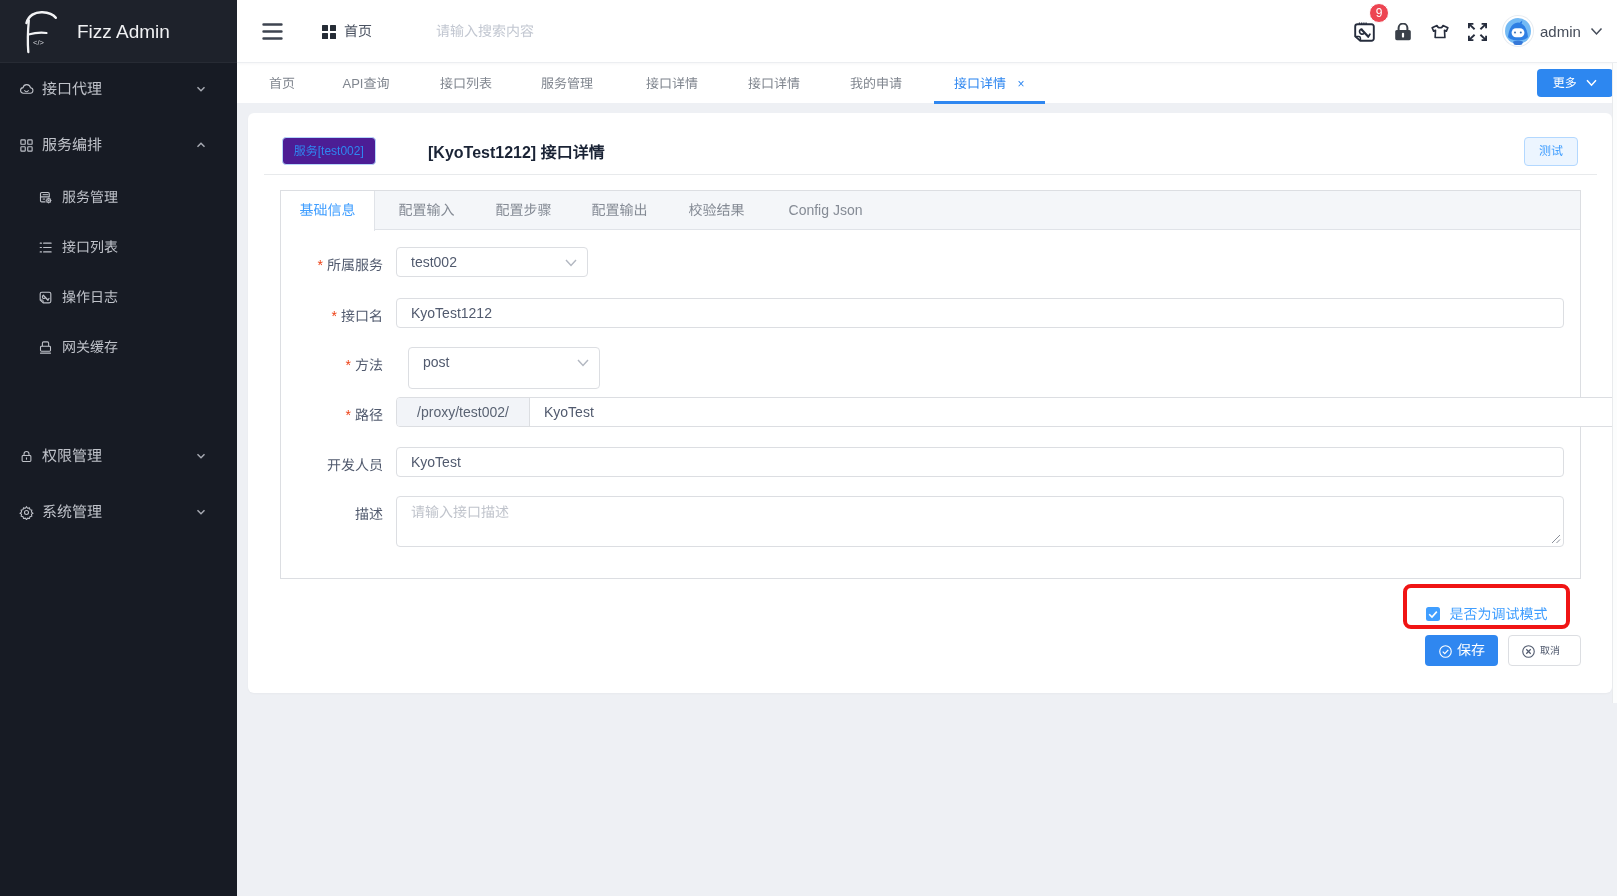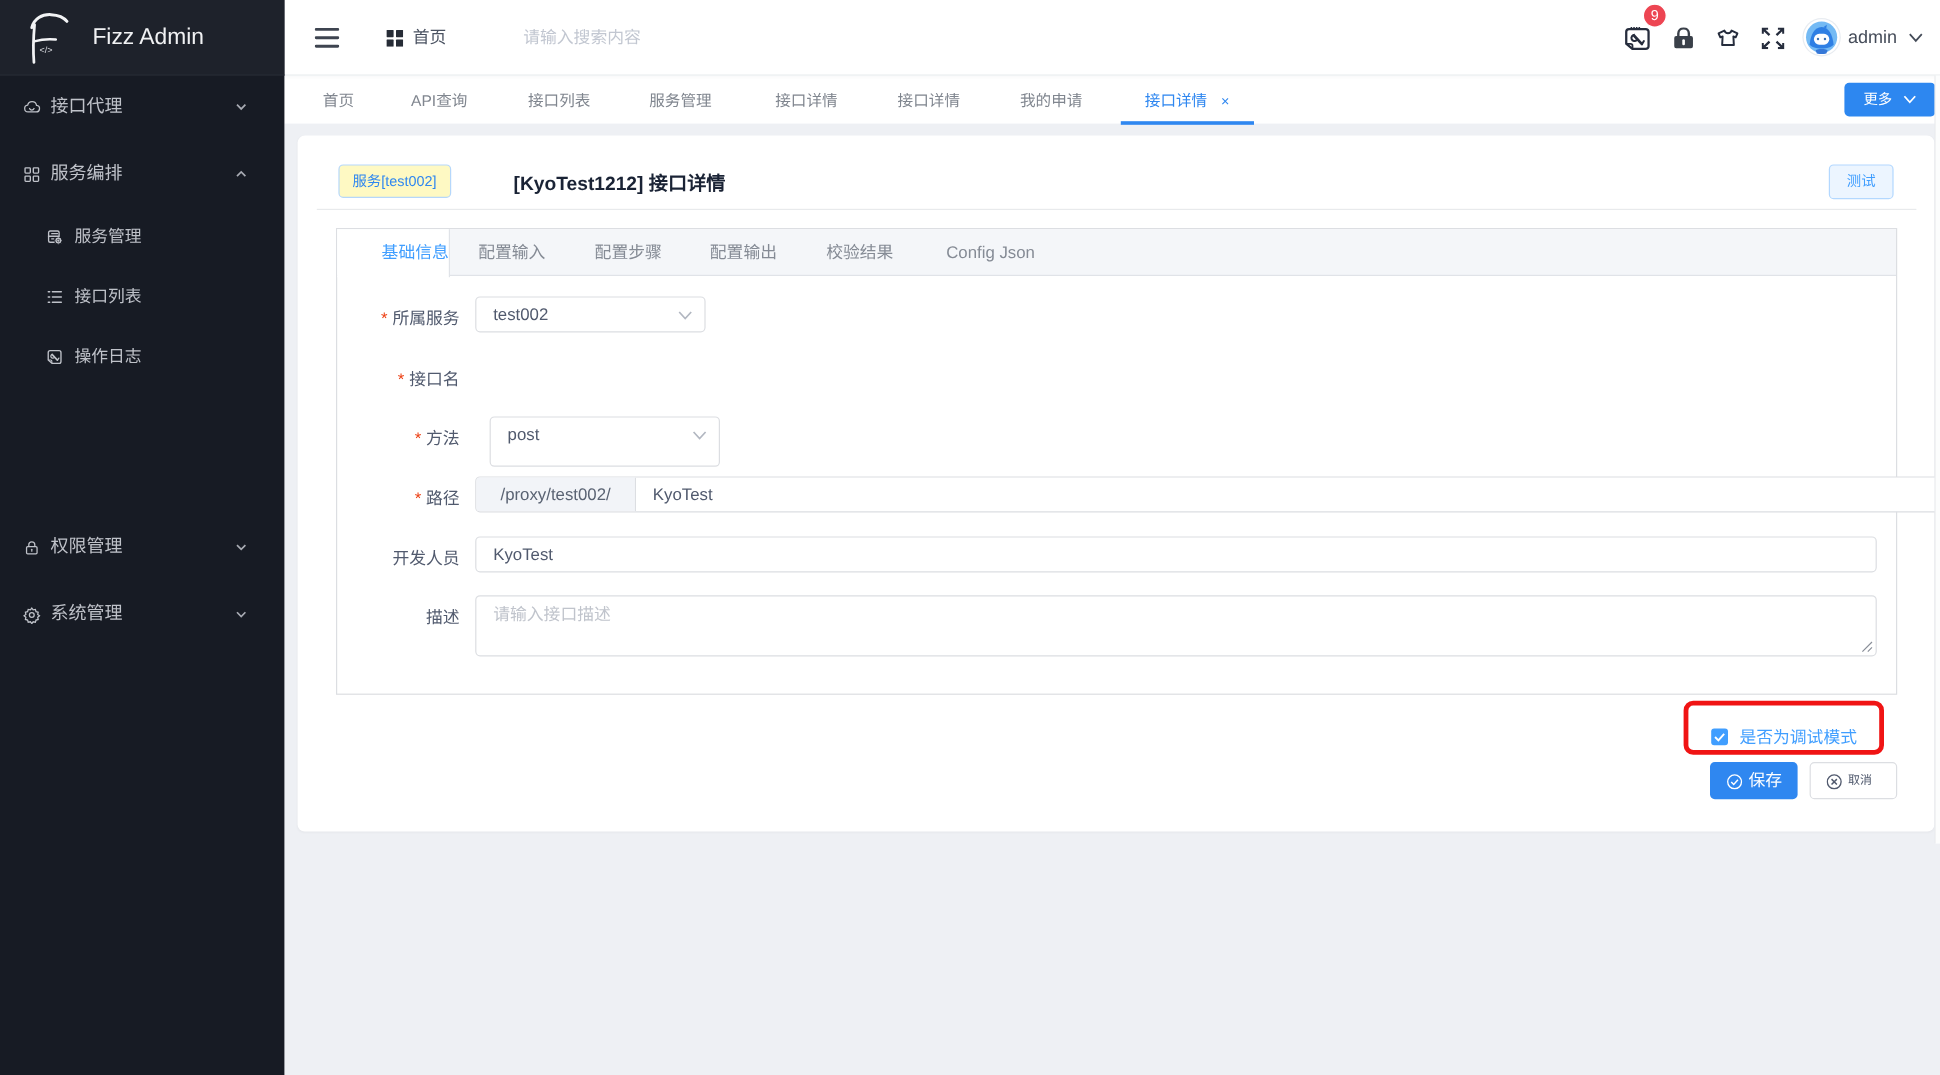--- a/index.html
+++ b/index.html
@@ -31,21 +31,21 @@
 #wrapper { position:absolute; left:248px; top:113px; width:1364px; height:580px; background:#fff; border-radius:6px; box-shadow:0 1px 2px rgba(0,0,0,.03); }
 .inp { position:absolute; background:#fff; border:1px solid #dcdee2; border-radius:4px; font-size:14px; color:#515a6e; }
 .inp .v { position:absolute; left:14px; top:0; line-height:28px; }
 label.fl { position:absolute; width:100px; text-align:right; font-size:14px; color:#515a6e; }
 label.fl .star { color:#ed4014; margin-right:4px; font-size:14px; }
 
 
 #etabs { position:absolute; left:32px; top:77px; width:1301px; height:389px; border:1px solid #dcdee2; background:#fff; }
 #etabs-head { position:absolute; left:0; top:0; width:1299px; height:39px; background:#f4f6f9; border-bottom:1px solid #e0e3e8; }
 .etab { position:absolute; top:0; height:39px; line-height:39px; font-size:14px; color:#858b95; text-align:center; }
-.etab.active { background:#fff; border-right:1px solid #e0e3e8; color:#409eff; height:40px;text-align:right; }
+.etab.active { background:#fff; border-right:1px solid #e0e3e8; color:#409eff; height:40px; }
 
 
 #savebtn { position:absolute; left:1177px; top:522px; width:73px; height:31px; background:#2f87f0; border-radius:4px; color:#fff;text-align:right; }
 #cancelbtn { position:absolute; left:1260px; top:522px; width:73px; height:31px; background:#fff; border:1px solid #dcdee2; border-radius:4px; color:#515a6e; }
 #scrolltrack { position:absolute; right:0; top:63px; width:5px; height:640px; background:#fcfdfd; border-left:1px solid rgba(120,130,145,.14); z-index:6; }
 </style>
 </head>
 <body>
 
 <div id="sider">
@@ -100,20 +100,28 @@
   </div>
   <div class="mi" style="top:277px;">
     <svg class="sic" width="15" height="15" viewBox="0 0 24 24" fill="none" stroke="#bfc2c9" stroke-width="1.8">
         <path d="M3.5 6 a2.5 2.5 0 0 1 2.5 -2.5 h12 a2.5 2.5 0 0 1 2.5 2.5 v12 a2.5 2.5 0 0 1 -2.5 2.5 h-9.5 l-5 -4.5 Z"></path>
         <path d="M3.8 16 h3 a1.5 1.5 0 0 1 1.5 1.5 v2.6" stroke-width="1.5"></path>
         <path d="M9.2 9.2 l6.5 6.9" stroke-width="2.2" stroke-linecap="round"></path>
         <path d="M9.7 8.2 a2.7 2.7 0 1 0 1.9 4.6" stroke-width="1.7"></path>
         <path d="M15.9 16.2 l1.8 -2.8" stroke-width="1.7" stroke-linecap="round"></path>
       </svg>
     <span class="sub-txt">操作日志</span>
+  </div>
+  <div class="mi" style="top:327px;">
+    <svg class="sic" width="15" height="15" viewBox="0 0 24 24" fill="none" stroke="#bfc2c9" stroke-width="1.7">
+        <path d="M7 10 V5 a2 2 0 0 1 2 -2 h6 a2 2 0 0 1 2 2 v5"></path>
+        <rect x="4" y="10" width="16" height="8" rx="1.5"></rect>
+        <path d="M4 21 h16" stroke-linecap="round"></path>
+      </svg>
+    <span class="sub-txt">网关缓存</span>
   </div>
   <div class="mi" style="top:436px;">
     <svg class="ic" width="15" height="15" viewBox="0 0 24 24" fill="none" stroke="#bfc2c9" stroke-width="1.7">
         <rect x="5" y="10.5" width="14" height="9.5" rx="1.5"></rect>
         <path d="M8 10.5 V8 a4 4 0 0 1 8 0 v2.5"></path>
         <path d="M12 14 v2.5" stroke-linecap="round"></path>
       </svg>
     <span class="txt">权限管理</span>
     <svg class="chev" width="12" height="12" viewBox="0 0 12 12" fill="none" stroke="#a8abb3" stroke-width="1.4">
         <path d="M2.5 4.2 L6 7.8 L9.5 4.2"></path>
@@ -198,21 +206,21 @@
   <div class="ttab" style="left:774px;width:20px;color:#2f87f0;font-size:12px;">×</div>
   <div id="tab-underline"></div>
   <div id="more-btn">更多 <svg width="11" height="8" viewBox="0 0 11 8" fill="none" stroke="#fff" stroke-width="1.5" style="margin-left:6px;">
         <path d="M1 1.2 L5.5 6.2 L10 1.2"></path>
       </svg></div>
 </div>
 
 <div id="scrolltrack"></div>
 
 <div id="wrapper">
-  <div style="position:absolute;left:33.5px;top:24px;width:94.5px;height:28px;background:#fef9c3;border:1px solid #b5d7fb;border-radius:4px;color:#2f87f0;font-size:12px;text-align:center;line-height:26px;">服务[test002]</div>
+  <div style="position:absolute;left:33.5px;top:24px;width:94.5px;height:28px;background:#4c1d95;border:1px solid #b5d7fb;border-radius:4px;color:#2f87f0;font-size:12px;text-align:center;line-height:26px;">服务[test002]</div>
   <div style="position:absolute;left:140px;top:26px;font-size:16px;font-weight:bold;color:#1a2335;padding-left:40px;">[KyoTest1212] 接口详情</div>
   <div style="position:absolute;left:1276px;top:24px;width:54px;height:29px;background:#ecf5ff;border:1px solid #b3d8ff;border-radius:4px;color:#409eff;font-size:12px;text-align:center;line-height:27px;">测试</div>
   <div style="position:absolute;left:16px;top:61px;width:1333px;height:1px;background:#e8eaec;"></div>
 
   <div id="etabs">
     <div id="etabs-head">
       <div class="etab active" style="left:0;width:94px;">基础信息</div>
       <div class="etab" style="left:97px;width:97px;">配置输入</div>
       <div class="etab" style="left:194px;width:97px;">配置步骤</div>
       <div class="etab" style="left:290px;width:97px;">配置输出</div>
@@ -223,20 +231,23 @@
 
   <label class="fl" style="left:35px;top:141px;"><span class="star">*</span>所属服务</label>
   <div class="inp" style="left:148px;top:133.5px;width:192px;height:30px;">
     <span class="v">test002</span>
     <svg style="position:absolute;right:10px;top:11px;" width="12" height="8" viewBox="0 0 12 8" fill="none" stroke="#b2b7c1" stroke-width="1.4">
         <path d="M1 1 L6 6.5 L11 1"></path>
       </svg>
   </div>
 
   <label class="fl" style="left:35px;top:192px;"><span class="star">*</span>接口名</label>
+  <div class="inp" style="left:148px;top:184.5px;width:1168px;height:30px;">
+      <span class="v">KyoTest1212</span>
+    </div>
 
   <label class="fl" style="left:35px;top:241px;"><span class="star">*</span>方法</label>
   <div class="inp" style="left:160px;top:234px;width:192px;height:42px;">
     <span class="v">post</span>
     <svg style="position:absolute;right:10px;top:11px;" width="12" height="8" viewBox="0 0 12 8" fill="none" stroke="#b2b7c1" stroke-width="1.4">
         <path d="M1 1 L6 6.5 L11 1"></path>
       </svg>
   </div>
 
   <label class="fl" style="left:35px;top:291px;"><span class="star">*</span>路径</label>

